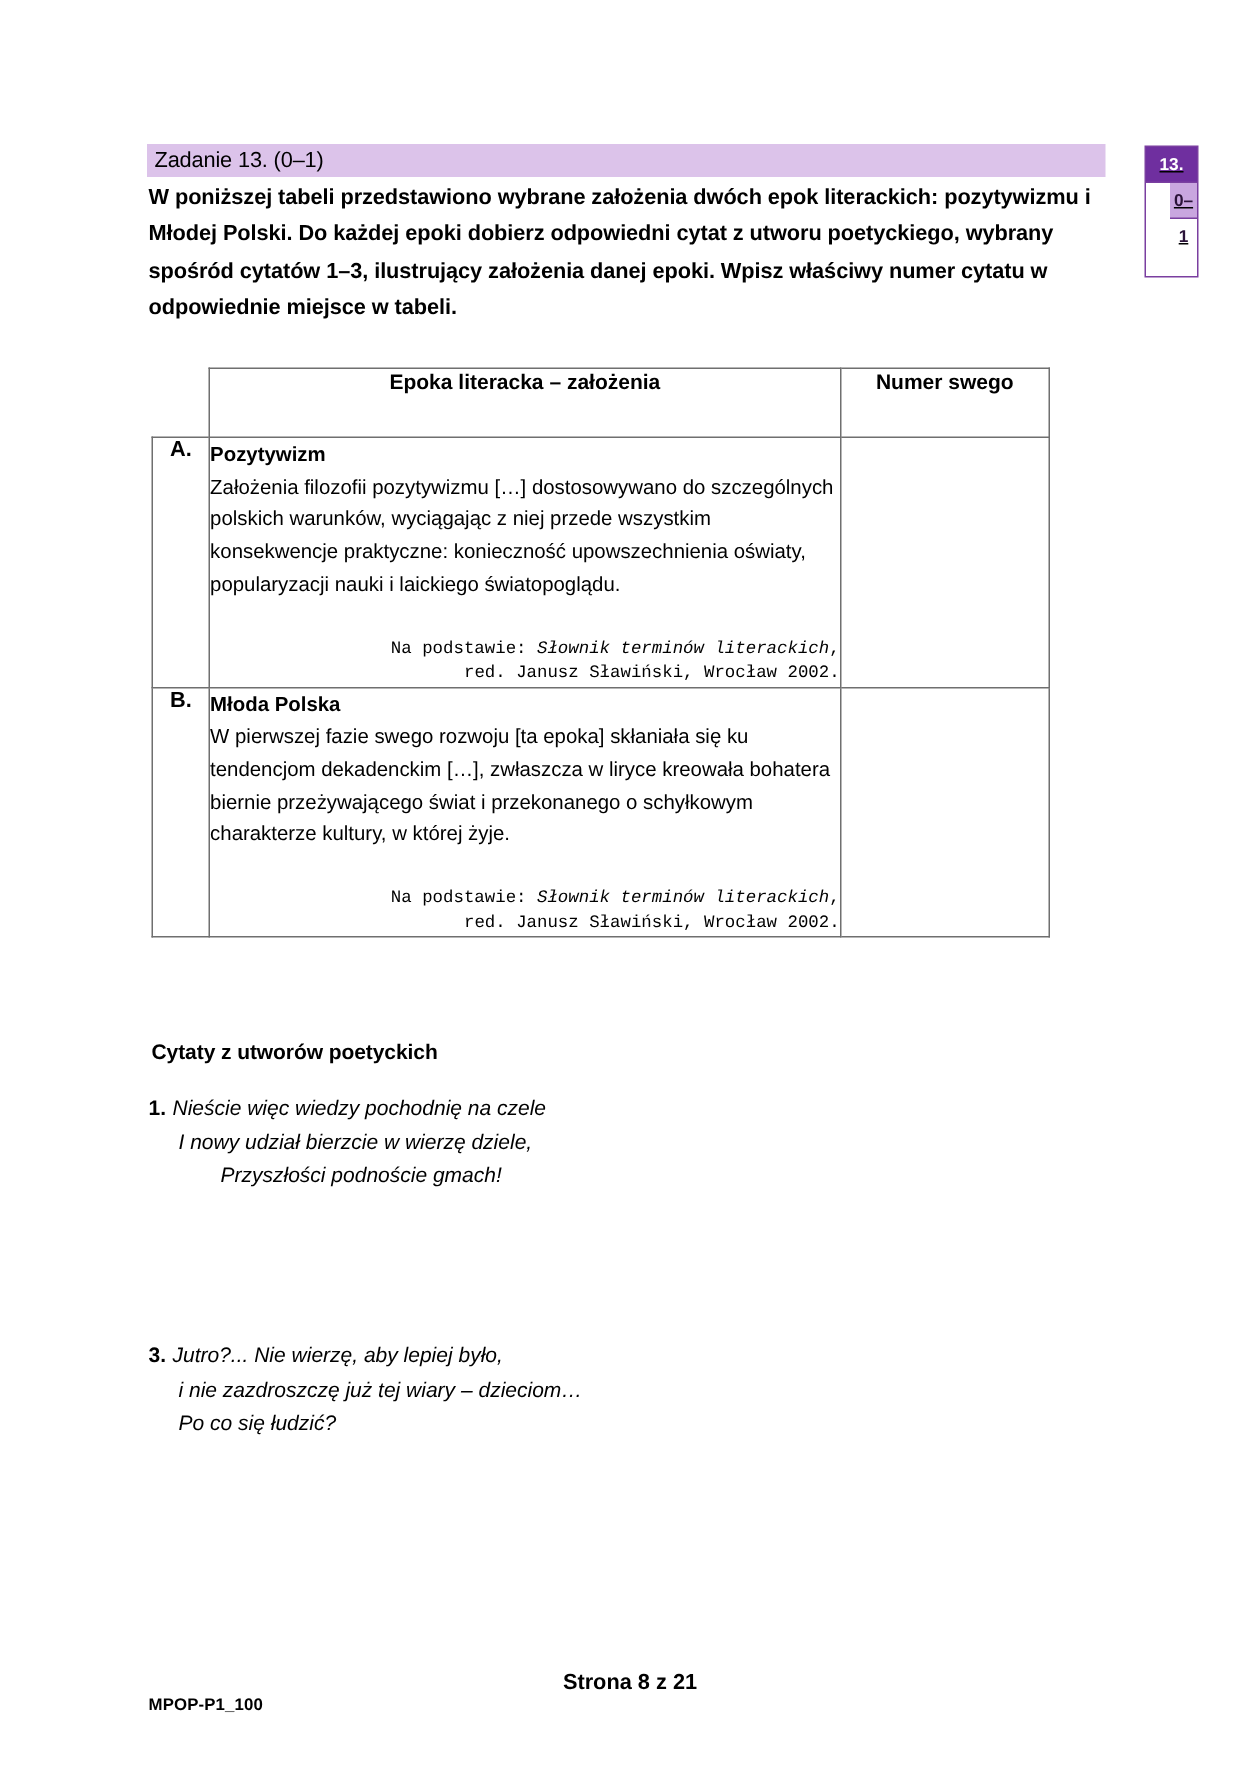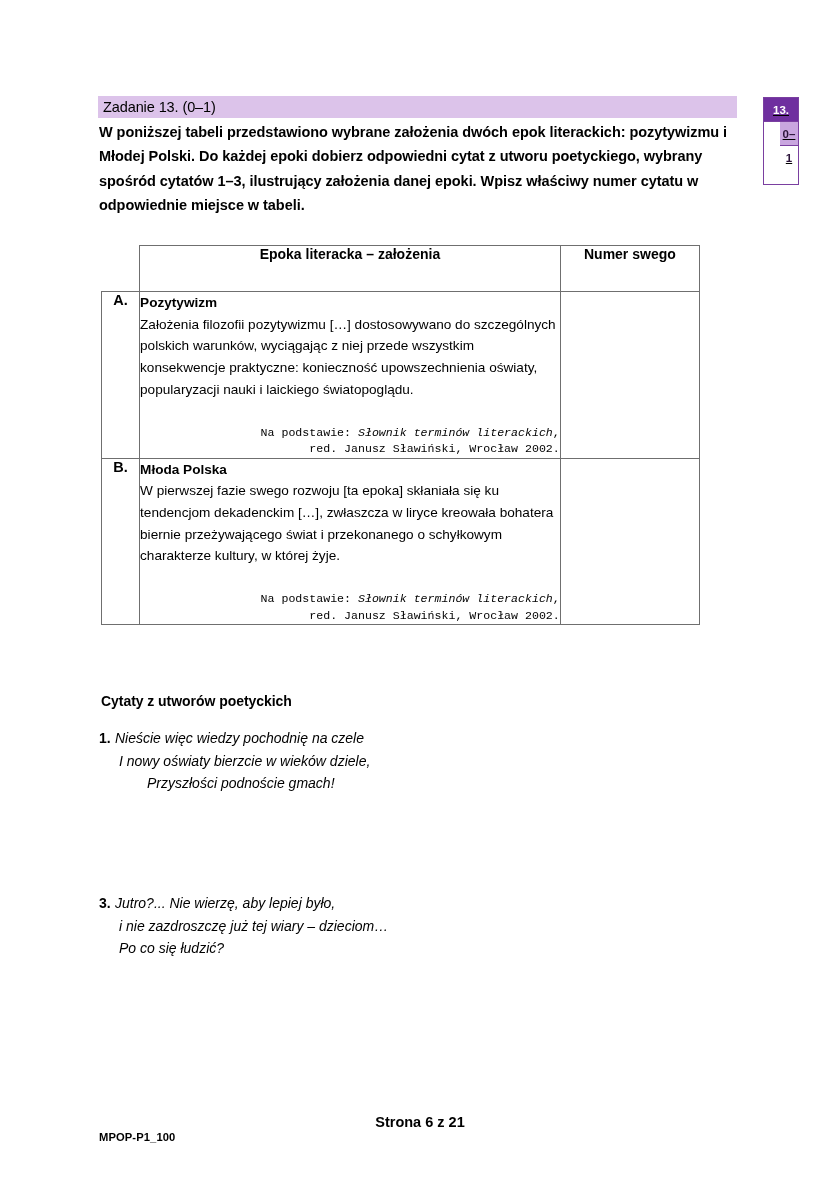--- a/index.html
+++ b/index.html
@@ -257,27 +257,27 @@
         </td>
         <td class="num-cell"></td>
       </tr>
     </tbody>
   </table>
 
   <div class="quotes-heading">Cytaty z utworów poetyckich</div>
 
   <div class="quote" id="quote-1">
     <span class="ln first"><span class="qnum">1.</span><span>Nieście więc wiedzy pochodnię na czele</span></span>
-    <span class="ln">I nowy oświaty bierzcie w wieków dziele,</span>
+    <span class="ln">I nowy udział bierzcie w wierzę dziele,</span>
     <span class="ln extra">Przyszłości podnoście gmach!</span>
   </div>
 
 
   <div class="quote" id="quote-3">
     <span class="ln first"><span class="qnum">3.</span><span>Jutro?... Nie wierzę, aby lepiej było,</span></span>
     <span class="ln">i nie zazdroszczę już tej wiary – dzieciom…</span>
     <span class="ln">Po co się łudzić?</span>
   </div>
 
-  <div class="page-number">Strona 6 z 21</div>
+  <div class="page-number">Strona 8 z 21</div>
   <div class="doc-code">MPOP-P1_100</div>
 
 </div>
 
 </body></html>

